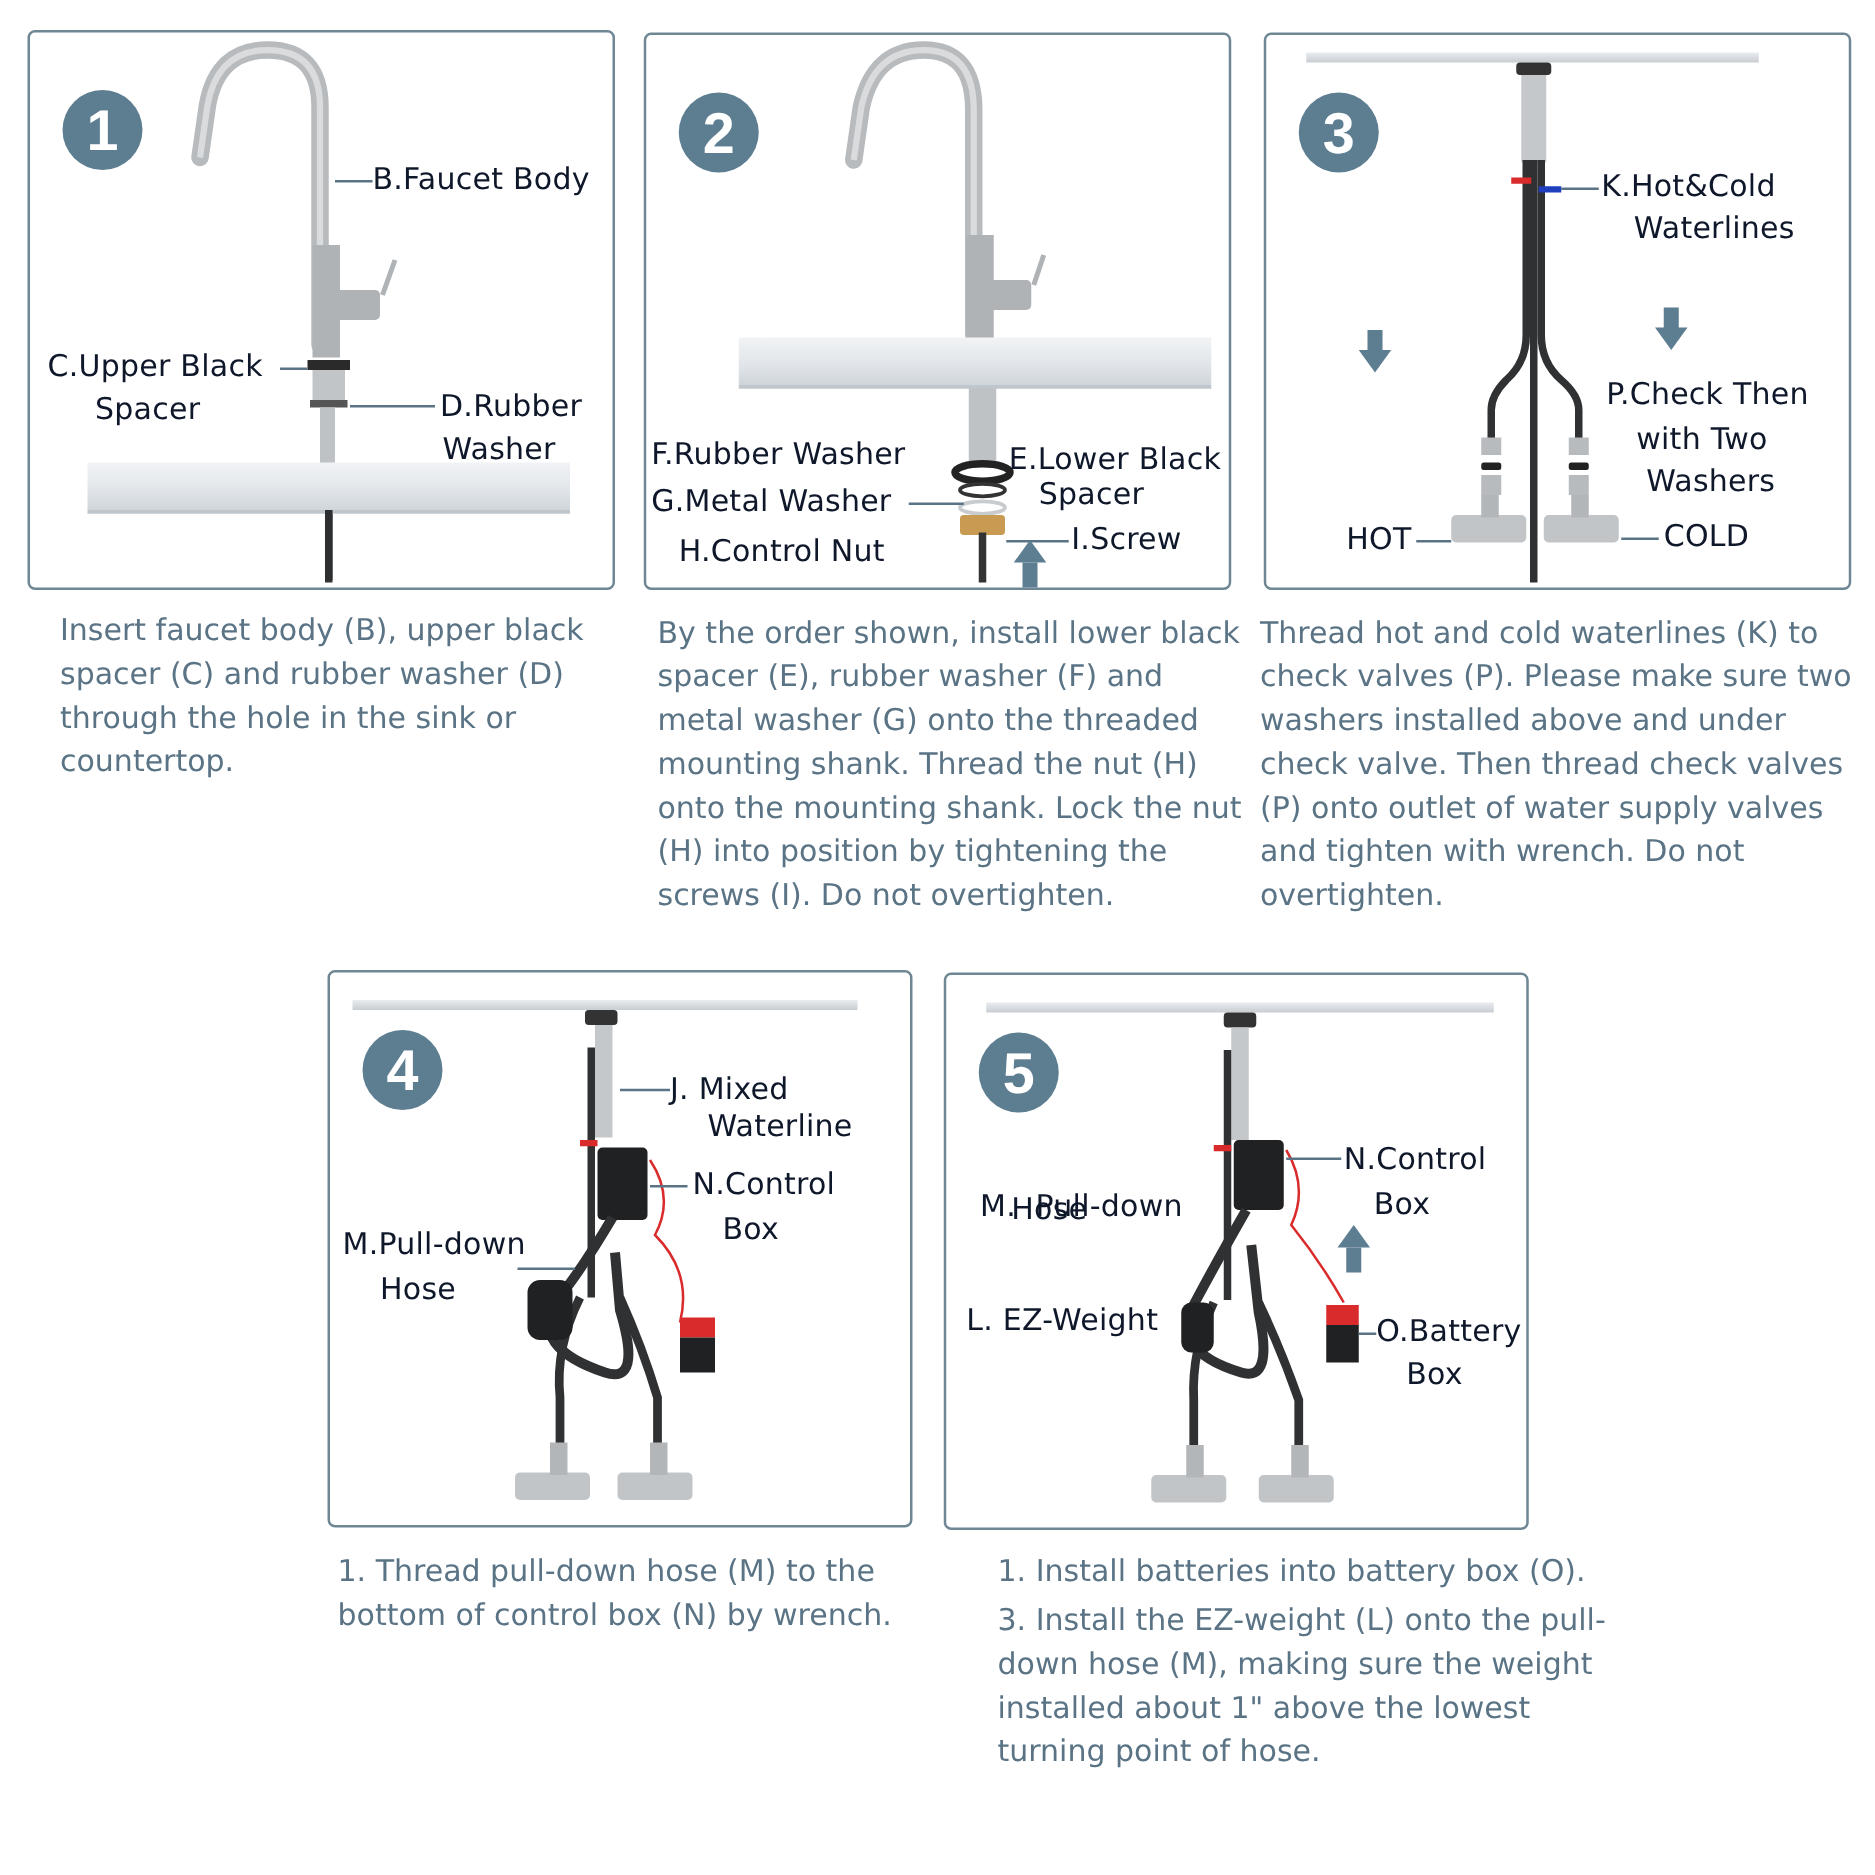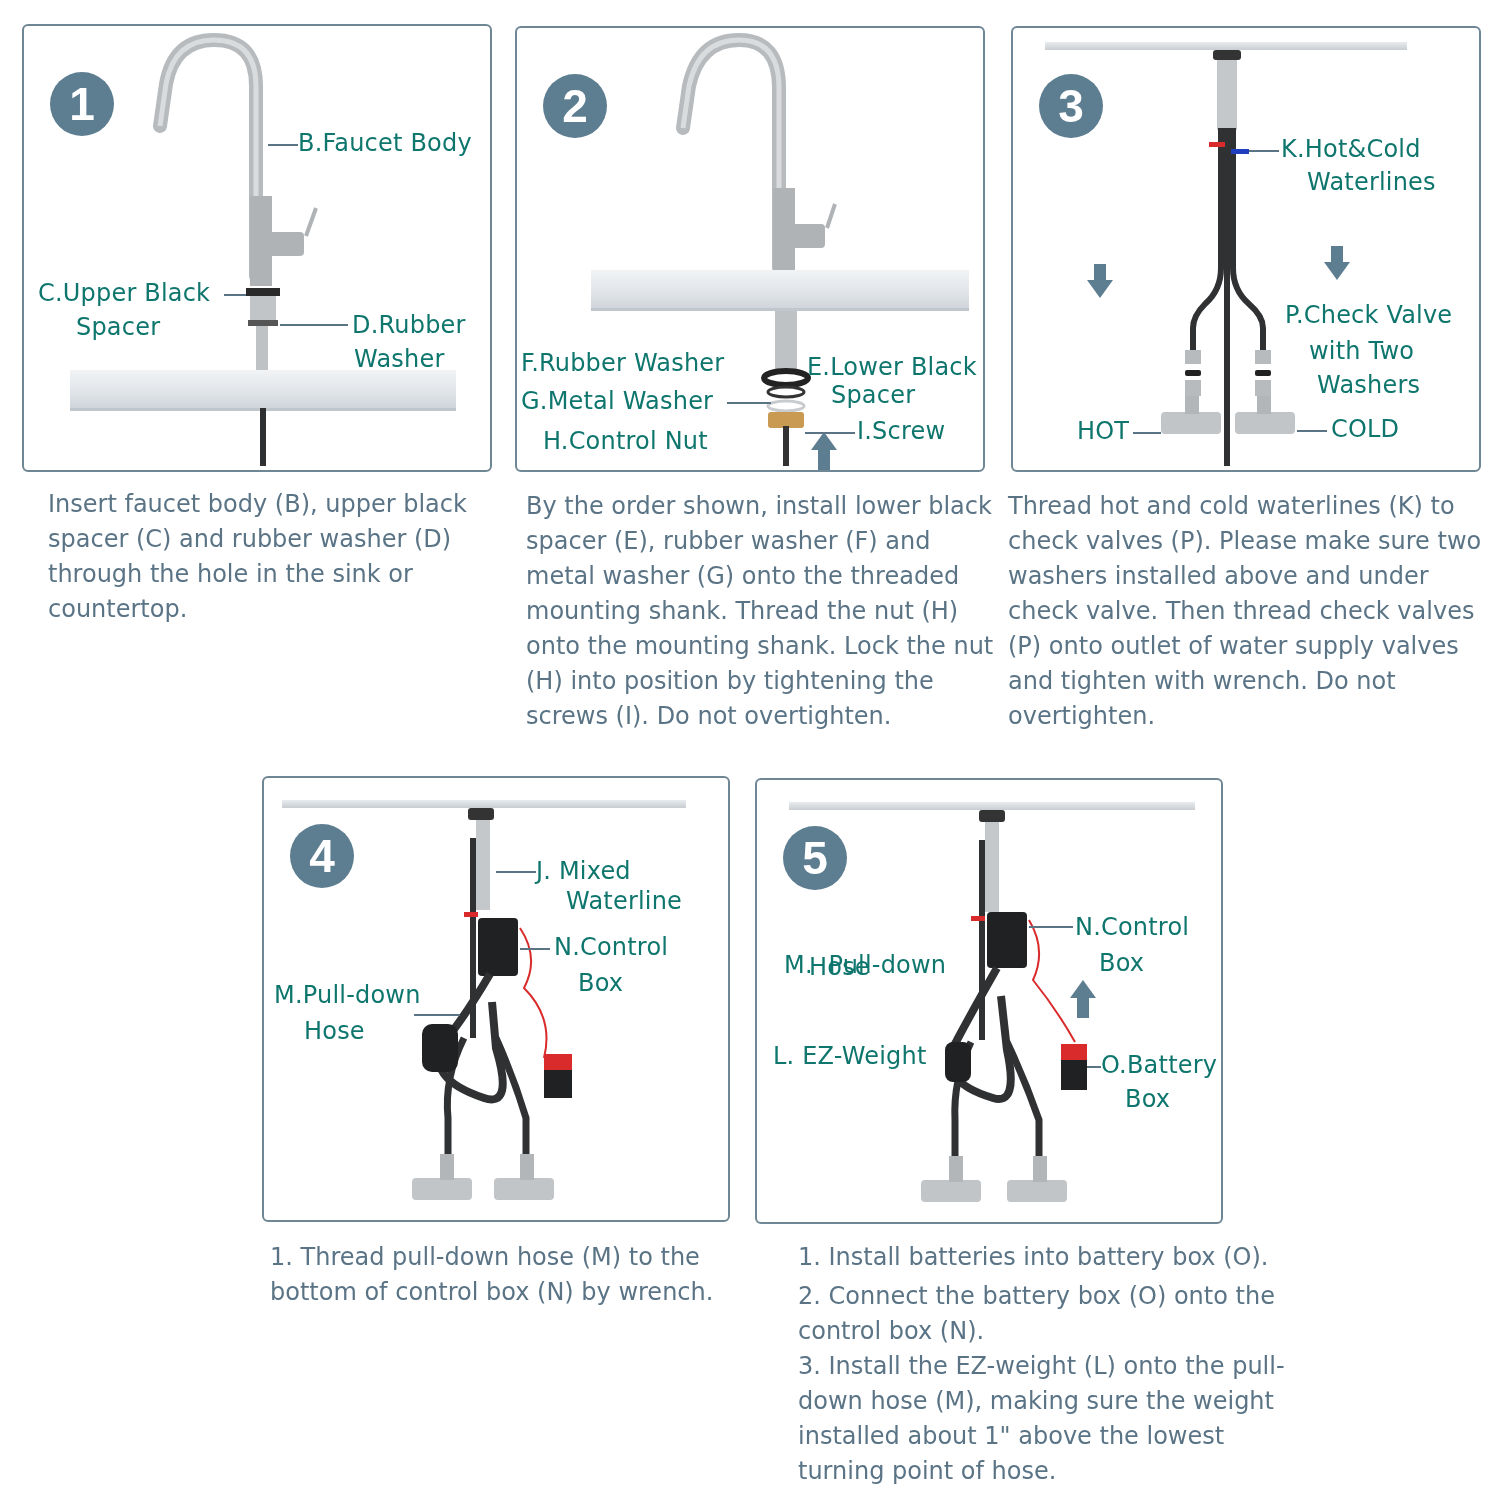--- a/index.html
+++ b/index.html
@@ -1,19 +1,19 @@
 <!DOCTYPE html>
 <html><head>
 <meta charset="utf-8">
 <style>
   html,body{margin:0;padding:0;background:#ffffff;}
   body{width:1500px;height:1500px;position:relative;overflow:hidden;font-family:"DejaVu Sans","Liberation Sans",sans-serif;color:#5a7486;}
   .panel{position:absolute;border:2px solid #6f8795;border-radius:6px;background:#fff;box-sizing:border-box;}
   .badge{position:absolute;width:64px;height:64px;border-radius:50%;background:#5d7d91;color:#fff;font-family:"Liberation Sans",sans-serif;font-weight:bold;font-size:46px;line-height:64px;text-align:center;}
-  .lbl{position:absolute;font-size:24px;line-height:34px;color:#0f766e;white-space:nowrap;letter-spacing:0.2px;}
+  .lbl{position:absolute;font-size:24px;line-height:34px;color:#0f172a;white-space:nowrap;letter-spacing:0.2px;}
   .line{position:absolute;background:#5a7486;height:2px;}
   .desc{position:absolute;font-size:24px;line-height:35px;color:#5a7486;}
   .desc p{margin:0;}
   .counter{position:absolute;height:38px;background:linear-gradient(180deg,#f1f3f5 0%,#e2e6ea 55%,#cfd5da 100%);border-bottom:3px solid #bfc6cc;}
   .counter-thin{position:absolute;height:8px;background:linear-gradient(180deg,#e9ecef,#c8cdd2);}
   .pipe{position:absolute;background:#2d2f31;width:6px;}
   .arrow{position:absolute;width:0;height:0;}
   .arrow-shaft{position:absolute;background:#5d7d91;}
   .red{position:absolute;background:#d92b2b;}
   .blue{position:absolute;background:#1f3fbf;}
@@ -115,21 +115,21 @@
   <div class="blue" style="left:218px;top:121px;width:18px;height:5px;"></div>
   <div class="line" style="left:236px;top:122px;width:30px;"></div>
   <div class="lbl" style="left:268px;top:104px;">K.Hot&amp;Cold</div>
   <div class="lbl" style="left:294px;top:137px;">Waterlines</div>
 
   <div class="arrow-shaft" style="left:81px;top:236px;width:12px;height:18px;"></div>
   <div class="arrow" style="left:74px;top:252px;border-left:13px solid transparent;border-right:13px solid transparent;border-top:18px solid #5d7d91;"></div>
   <div class="arrow-shaft" style="left:318px;top:218px;width:12px;height:18px;"></div>
   <div class="arrow" style="left:311px;top:234px;border-left:13px solid transparent;border-right:13px solid transparent;border-top:18px solid #5d7d91;"></div>
 
-  <div class="lbl" style="left:272px;top:270px;">P.Check Valve</div>
+  <div class="lbl" style="left:272px;top:270px;">P.Check Then</div>
   <div class="lbl" style="left:296px;top:306px;">with Two</div>
   <div class="lbl" style="left:304px;top:340px;">Washers</div>
 
   <div class="lbl" style="left:64px;top:386px;">HOT</div>
   <div class="line" style="left:120px;top:404px;width:28px;"></div>
   <div class="line" style="left:284px;top:402px;width:30px;"></div>
   <div class="lbl" style="left:318px;top:384px;">COLD</div>
 </div>
 
 <div class="desc" style="left:1008px;top:489px;width:480px;">
@@ -201,15 +201,14 @@
   <div class="lbl" style="left:342px;top:166px;">Box</div>
   <div class="arrow-shaft" style="left:320px;top:218px;width:12px;height:20px;"></div>
   <div class="arrow" style="left:313px;top:200px;border-left:13px solid transparent;border-right:13px solid transparent;border-bottom:18px solid #5d7d91;"></div>
   <div class="line" style="left:330px;top:286px;width:14px;"></div>
   <div class="lbl" style="left:344px;top:268px;">O.Battery</div>
   <div class="lbl" style="left:368px;top:302px;">Box</div>
 </div>
 
 <div class="desc" style="left:758px;top:1240px;width:490px;margin-left:40px;">
   <p style="margin-bottom:4px;">1. Install batteries into battery box (O).</p>
-  <p>2. Connect the battery box (O) onto the control box (N).</p>
   <p>3. Install the EZ-weight (L) onto the pull-down hose (M), making sure the weight installed about 1" above the lowest turning point of hose.</p>
 </div>
 
 </body></html>

